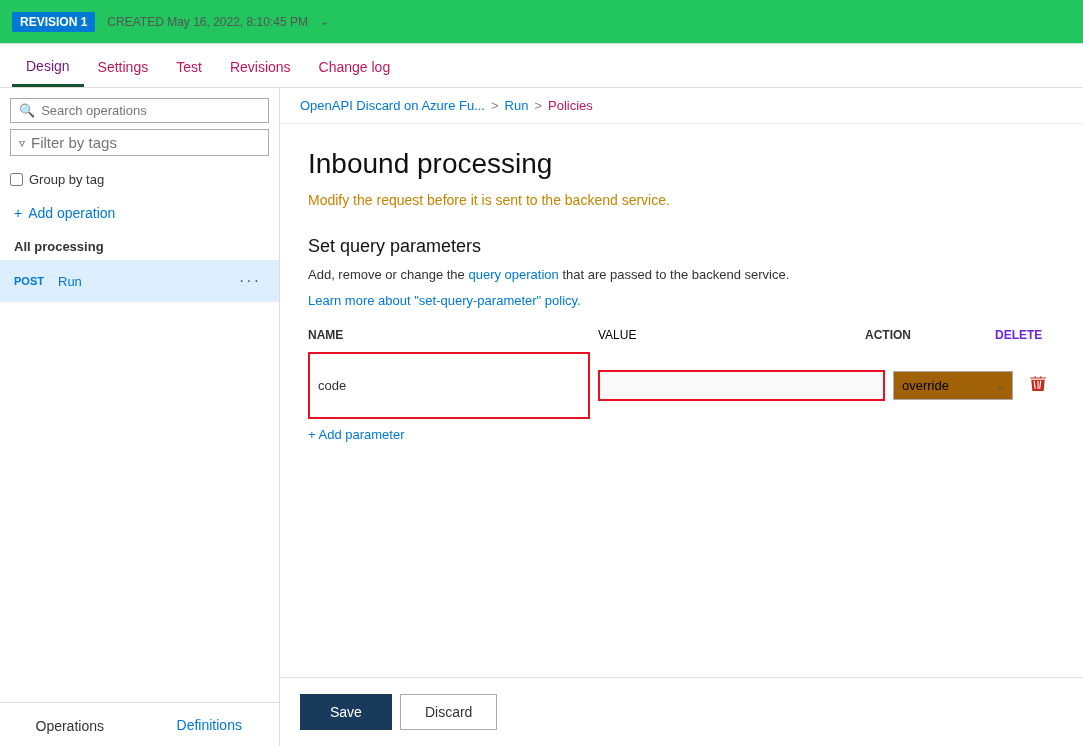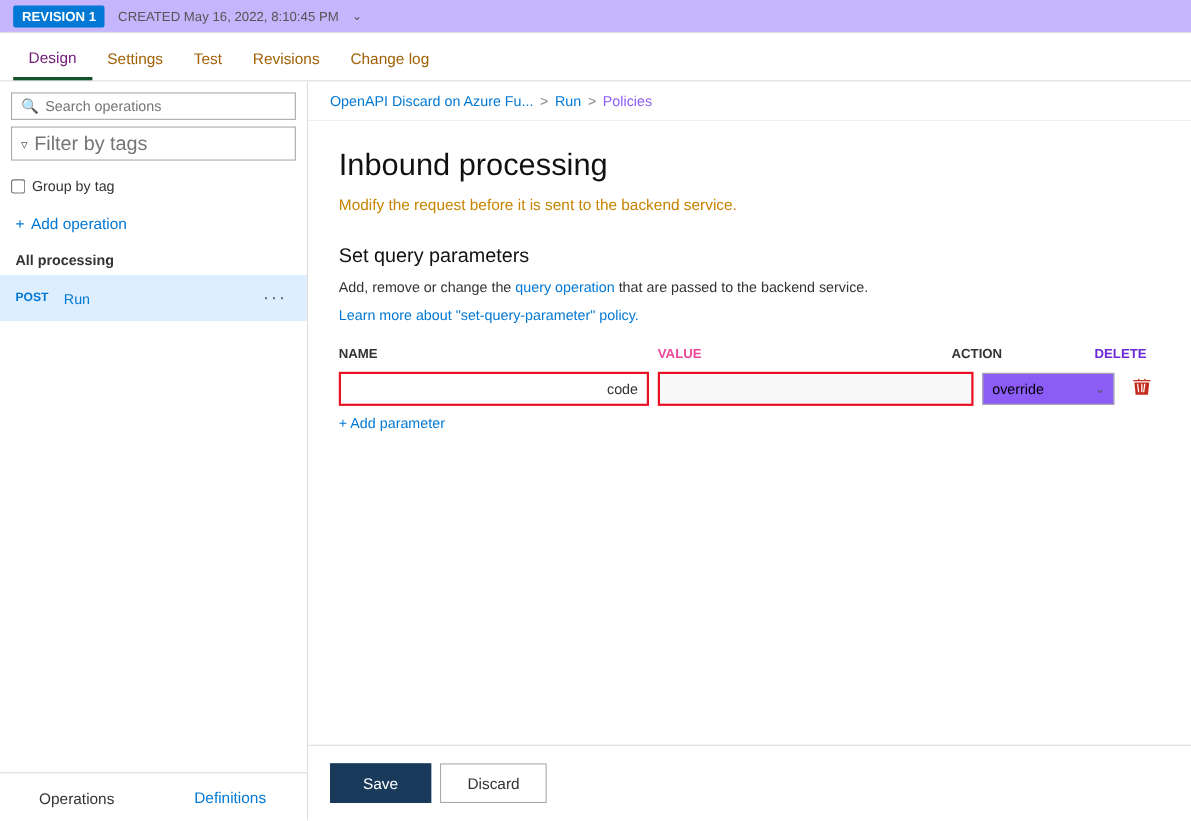--- a/index.html
+++ b/index.html
@@ -1,41 +1,41 @@
 <!DOCTYPE html>
 <html><head>
   <meta charset="utf-8">
   <style>
     * { box-sizing: border-box; margin: 0; padding: 0; }
     body { font-family: 'Segoe UI', Arial, sans-serif; font-size: 14px; background: #fff; color: #333; height: 746px; width: 1083px; overflow: hidden; display: flex; flex-direction: column; }
 
     
     .top-bar {
       display: flex; align-items: center;
-      background: #c4b5fd; border-bottom: 1px solid #ddd;
-      height: 30px; padding: 0 12px; gap: 12px;
+      background: #22c55e; border-bottom: 1px solid #ddd;
+      height: 44px; padding: 0 12px; gap: 12px;
       flex-shrink: 0;
     }
     .revision-badge {
       background: #0078d4; color: #fff; font-size: 12px; font-weight: 600;
       padding: 3px 8px; border-radius: 2px;
     }
     .created-text { font-size: 12px; color: #555; }
     .chevron-down { font-size: 11px; color: #555; cursor: pointer; }
 
     
     .nav-tabs {
       display: flex; align-items: flex-end;
       border-bottom: 1px solid #ddd;
       padding: 0 12px;
       flex-shrink: 0;
       height: 44px;
     }
     .nav-tab {
-      padding: 10px 14px; font-size: 14px; color: #a16207; cursor: pointer;
+      padding: 10px 14px; font-size: 14px; color: #be185d; cursor: pointer;
       border-bottom: 2px solid transparent; text-decoration: none;
       display: flex; align-items: center;
     }
     .nav-tab.active { color: #701a75; border-bottom: 3px solid #14532d; font-weight: 500; }
 
     
     .main-layout {
       display: flex; flex: 1; overflow: hidden;
     }
 
@@ -54,21 +54,21 @@
     .search-input-wrap input {
       border: none; outline: none; width: 100%; font-size: 13px; color: #333;
     }
     .search-icon { color: #555; margin-right: 6px; font-size: 13px; }
     .filter-wrap {
       display: flex; align-items: center;
       border: 1px solid #aaa; padding: 4px 8px;
       background: #fff;
     }
     .filter-wrap input {
-      border: none; outline: none; width: 100%; font-size: 18px; color: #a21caf;
+      border: none; outline: none; width: 100%; font-size: 15px; color: #a21caf;
     }
     .filter-icon { color: #555; margin-right: 6px; font-size: 12px; }
     .group-by-tag {
       display: flex; align-items: center; gap: 6px;
       padding: 8px 10px; font-size: 13px; color: #333;
     }
     .group-by-tag input[type=checkbox] { cursor: pointer; }
     .add-operation {
       display: flex; align-items: center; gap: 6px;
       padding: 10px 14px; color: #0078d4; font-size: 14px; cursor: pointer;
@@ -105,51 +105,51 @@
     .content-area {
       flex: 1; display: flex; flex-direction: column; overflow: hidden;
     }
     .breadcrumb {
       padding: 10px 20px; font-size: 13px; color: #555;
       border-bottom: 1px solid #eee; display: flex; align-items: center; gap: 6px;
       flex-shrink: 0;
     }
     .breadcrumb-link { color: #0078d4; cursor: pointer; }
     .breadcrumb-sep { color: #888; }
-    .breadcrumb-current { color: #8b5cf6; }
+    .breadcrumb-current { color: #be185d; }
     .content-scroll { flex: 1; overflow-y: auto; padding: 24px 28px; }
     .page-title { font-size: 28px; font-weight: 400; color: #111; margin-bottom: 12px; }
     .subtitle { color: #c68400; font-size: 14px; margin-bottom: 28px; }
     .section-title { font-size: 18px; font-weight: 500; color: #111; margin-bottom: 10px; }
     .section-desc { font-size: 13px; color: #333; margin-bottom: 10px; }
     .learn-link { color: #0078d4; cursor: pointer; font-size: 13px; text-decoration: none; }
 
     
     .param-table { width: 100%; margin-top: 16px; }
     .param-header-row {
       display: flex; gap: 0; margin-bottom: 6px;
     }
     .col-name-h { width: 290px; font-size: 12px; font-weight: 700; color: #333; text-transform: uppercase; padding: 4px 0; }
-    .col-value-h { flex: 1; font-size: 12px; font-weight: 700; color: #ec4899; text-transform: uppercase; padding: 4px 0; }
+    .col-value-h { flex: 1; font-size: 12px; font-weight: 400; color: #000000; text-transform: uppercase; padding: 4px 0; }
     .col-action-h { width: 130px; font-size: 12px; font-weight: 700; color: #333; text-transform: uppercase; padding: 4px 0; }
     .col-delete-h { width: 60px; font-size: 12px; font-weight: 700; color: #6d28d9; text-transform: uppercase; padding: 4px 0; }
     .param-row { display: flex; align-items: center; gap: 8px; margin-bottom: 8px; }
     .param-name-input {
-      width: 282px; border: 2px solid #e81123; padding: 6px 8px;
-      font-size: 13px; outline: none; color: #333; text-align: right;
+      width: 282px; border: 2px solid #e81123; padding: 24px 8px;
+      font-size: 13px; outline: none; color: #333;
     }
     .param-value-input {
       flex: 1; border: 2px solid #e81123; padding: 6px 8px;
       font-size: 13px; outline: none; color: #aaa;
       background: #f9f9f9;
     }
     .action-select-wrap { position: relative; width: 120px; }
     .action-select-wrap select {
       width: 100%; border: 1px solid #aaa; padding: 6px 28px 6px 8px;
-      font-size: 13px; cursor: pointer; background: #8b5cf6; appearance: none;
+      font-size: 13px; cursor: pointer; background: #a16207; appearance: none;
       outline: none;
     }
     .action-select-wrap .chevron {
       position: absolute; right: 8px; top: 50%; transform: translateY(-50%);
       pointer-events: none; font-size: 11px; color: #555;
     }
     .delete-btn {
       background: none; border: none; cursor: pointer; padding: 4px 8px;
       color: #666; font-size: 18px;
     }

